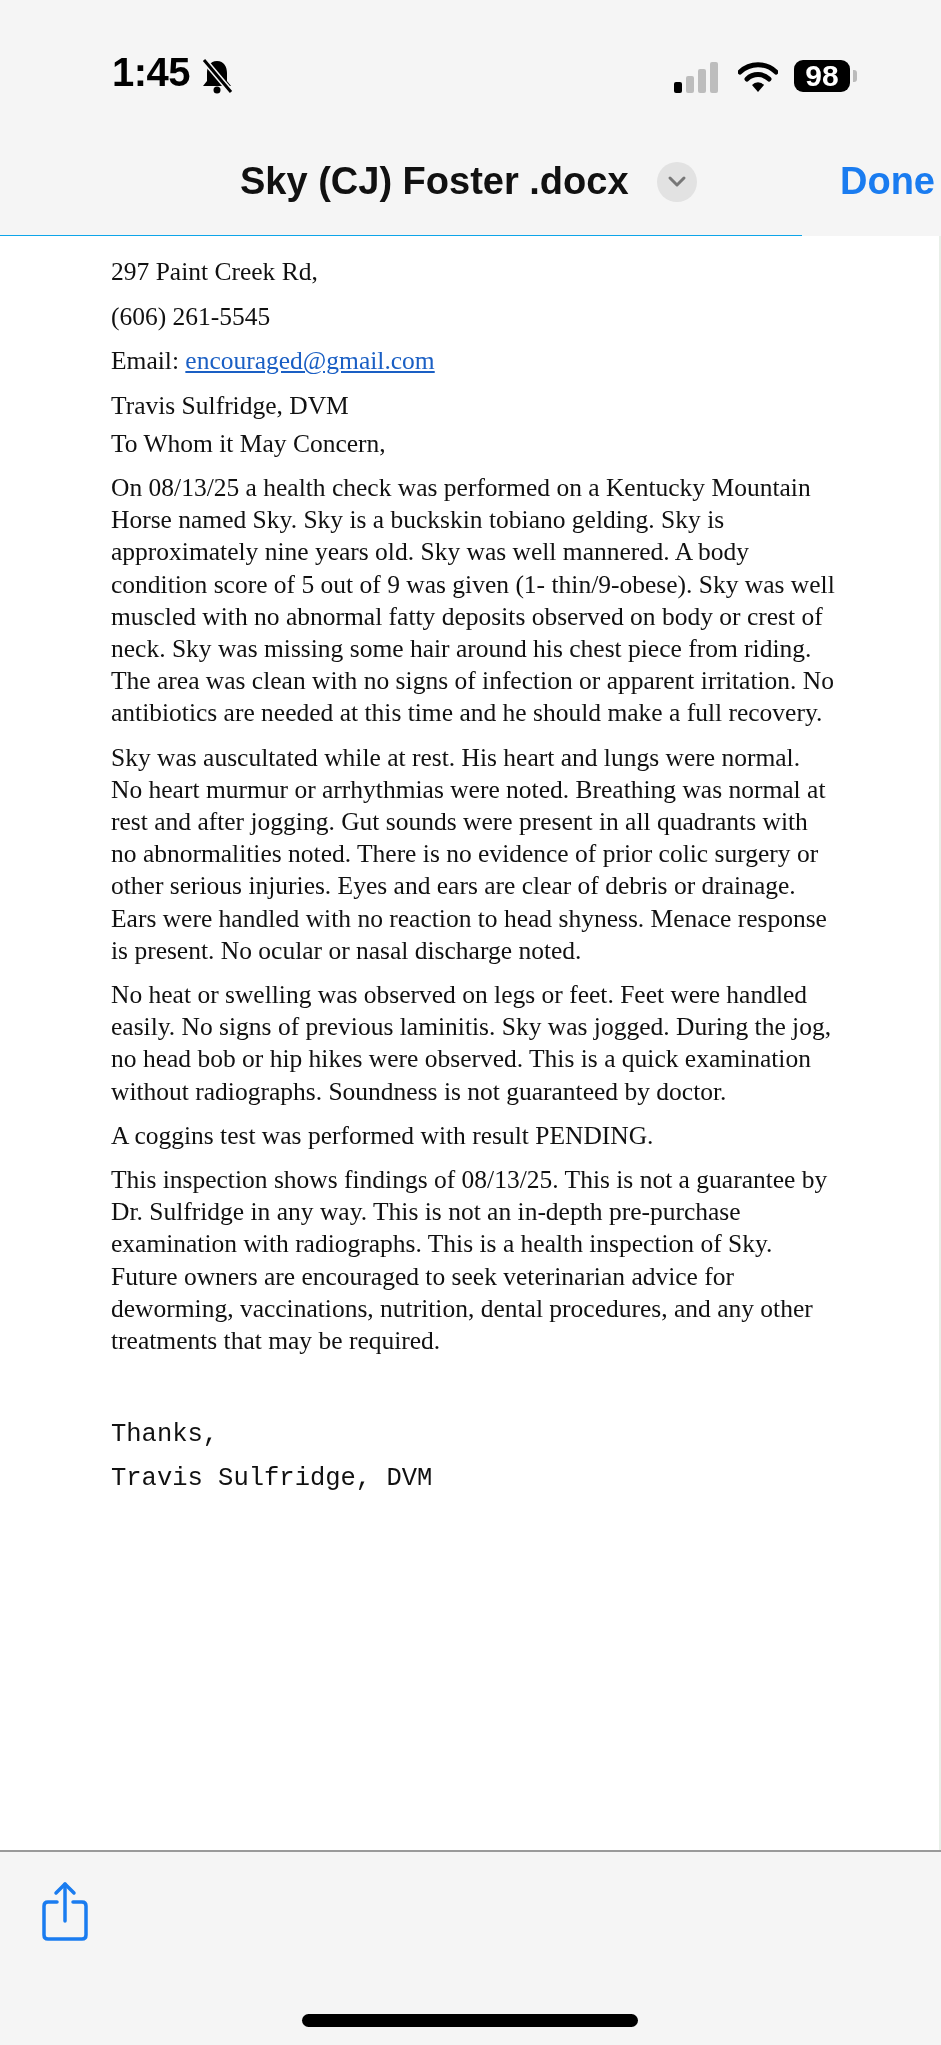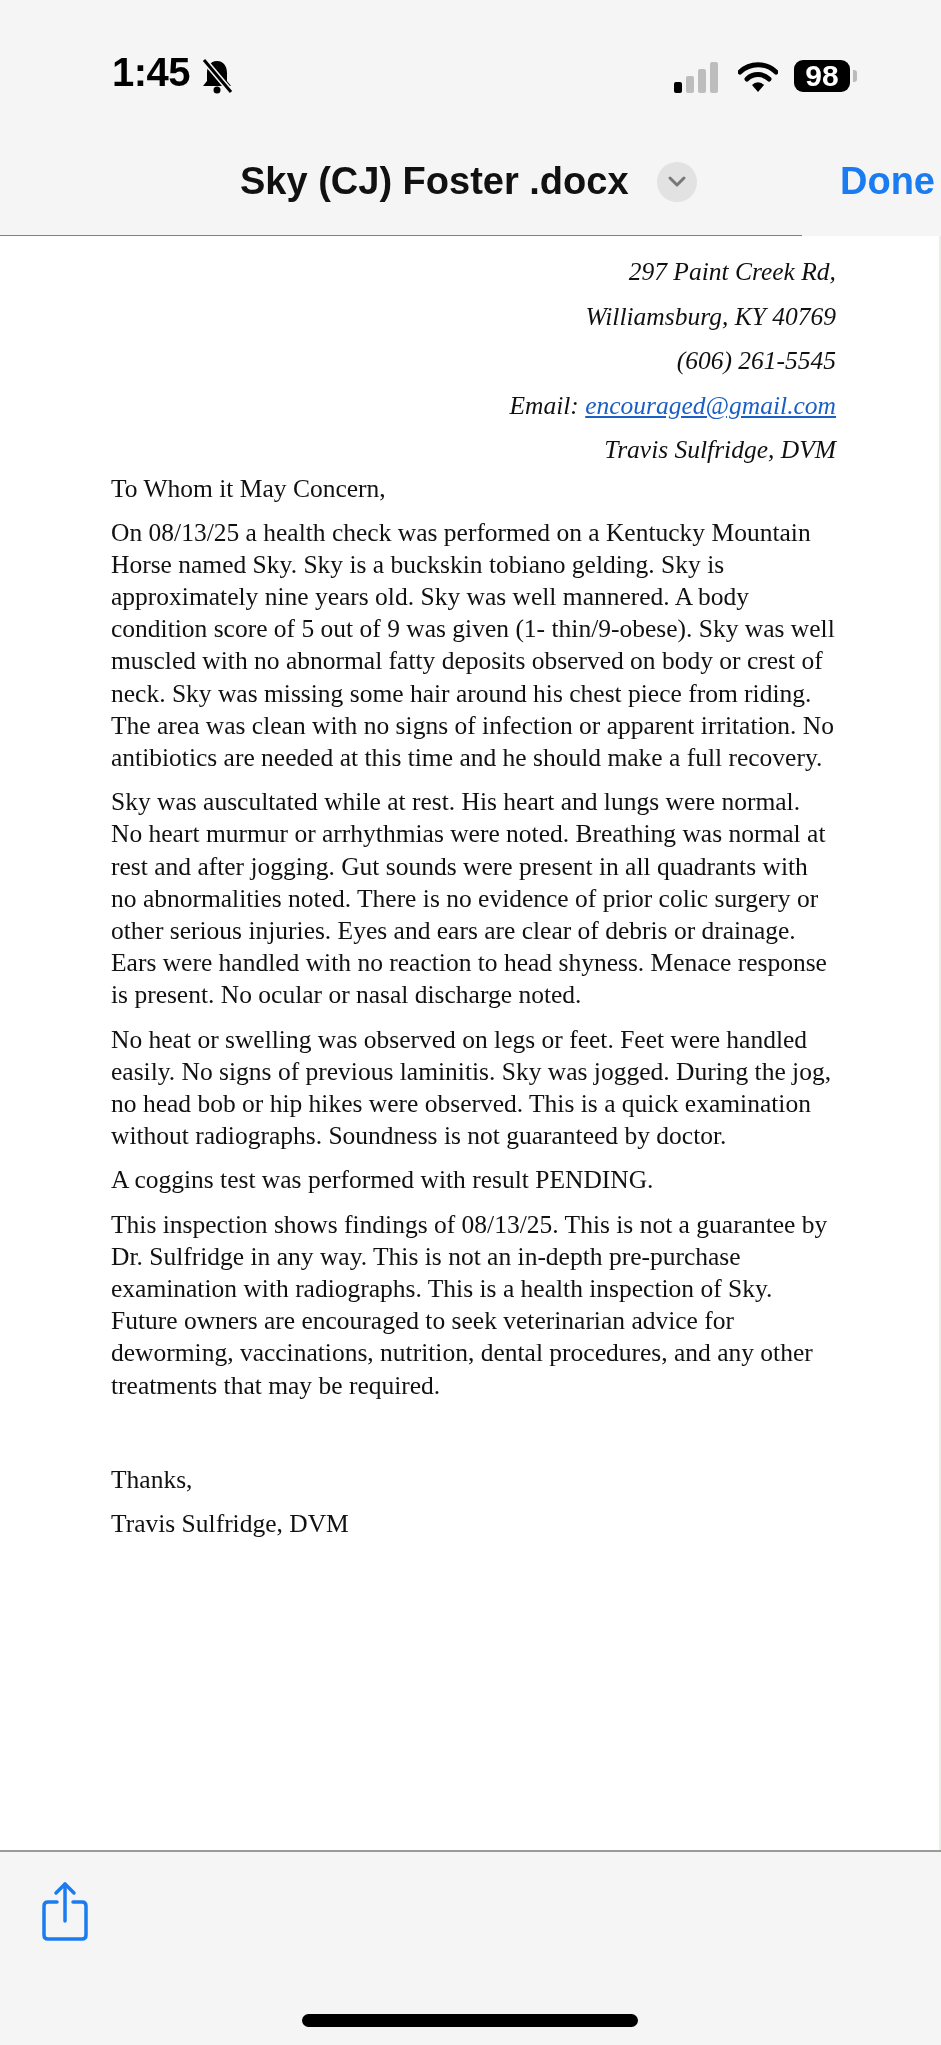--- a/index.html
+++ b/index.html
@@ -16,26 +16,26 @@
     .battery { position: absolute; left: 794px; top: 60px; width: 56px; height: 32px; background: #000; border-radius: 9px; color: #fff; font-weight: 700; font-size: 30px; text-align: center; line-height: 32px; }
     .battery-cap { position: absolute; left: 853px; top: 70px; width: 4px; height: 12px; background: #bbb; border-radius: 0 3px 3px 0; }
 
     .nav-bar { position: absolute; top: 120px; left: 0; width: 802px; height: 115px; background: #f5f5f5; border-bottom: 1px solid #0ea5e9; }
     .doc-title { position: absolute; left: 240px; top: 40px; font-size: 38px; font-weight: 700; color: #111; font-family: "Liberation Sans", sans-serif; }
     .title-chevron { position: absolute; left: 657px; top: 42px; width: 40px; height: 40px; border-radius: 50%; background: #e2e2e2; display: flex; align-items: center; justify-content: center; }
     .done-button { position: absolute; left: 840px; top: 40px; font-size: 38px; font-weight: 700; color: #1a7cf0; cursor: pointer; }
 
     .doc-area { position: absolute; top: 236px; left: 0; width: 939px; height: 1614px; background: #fff; border-right: 2px solid #e8efe8; }
     .doc-content { position: absolute; left: 111px; top: 0; width: 725px; font-family: "Liberation Serif", serif; font-size: 25.5px; color: #111; }
-    .header-line { text-align: right; line-height: 44.5px; font-style: italic; }
+    .header-line { text-align: left; line-height: 44.5px; }
     .header-line:first-child { margin-top: 14px; }
     .email-link { color: #1a5fc4; text-decoration: underline; }
     .salutation { line-height: 32px; margin-top: 0; }
     .para { line-height: 32.2px; margin-top: 12px; font-family: Liberation Serif, serif; }
-    .closing { line-height: 44px; }
+    .closing { line-height: 44px; font-family: Liberation Mono, monospace; }
     .closing.thanks { margin-top: 56px; }
 
     .toolbar { position: absolute; top: 1850px; left: 0; width: 941px; height: 195px; background: #f5f5f5; border-top: 2px solid #9a9a9a; }
     .share-button { position: absolute; left: 40px; top: 28px; width: 50px; height: 62px; cursor: pointer; }
     .home-indicator { position: absolute; left: 302px; top: 162px; width: 336px; height: 13px; background: #000; border-radius: 7px; }
   </style>
 </head>
 <body>
 
 <div class="status-bar">
@@ -67,21 +67,20 @@
     <svg width="20" height="14" viewBox="0 0 20 14">
       <polyline points="3,3 10,10 17,3" fill="none" stroke="#777" stroke-width="3" stroke-linecap="round" stroke-linejoin="round"></polyline>
     </svg>
   </div>
   <div class="done-button">Done</div>
 </div>
 
 <div class="doc-area">
   <div class="doc-content">
     <div class="header-line">297 Paint Creek Rd,</div>
-    <div class="header-line">Williamsburg, KY 40769</div>
     <div class="header-line">(606) 261-5545</div>
     <div class="header-line">
       <span>Email: </span><span class="email-link">encouraged@gmail.com</span>
     </div>
     <div class="header-line">Travis Sulfridge, DVM</div>
 
     <div class="salutation">To Whom it May Concern,</div>
 
     <div class="para">On 08/13/25 a health check was performed on a Kentucky Mountain Horse named Sky. Sky is a buckskin tobiano gelding. Sky is approximately nine years old. Sky was well mannered. A body condition score of 5 out of 9 was given (1- thin/9-obese). Sky was well muscled with no abnormal fatty deposits observed on body or crest of neck. Sky was missing some hair around his chest piece from riding. The area was clean with no signs of infection or apparent irritation. No antibiotics are needed at this time and he should make a full recovery.</div>
     <div class="para">Sky was auscultated while at rest. His heart and lungs were normal. No heart murmur or arrhythmias were noted. Breathing was normal at rest and after jogging. Gut sounds were present in all quadrants with no abnormalities noted. There is no evidence of prior colic surgery or other serious injuries. Eyes and ears are clear of debris or drainage. Ears were handled with no reaction to head shyness. Menace response is present. No ocular or nasal discharge noted.</div>

